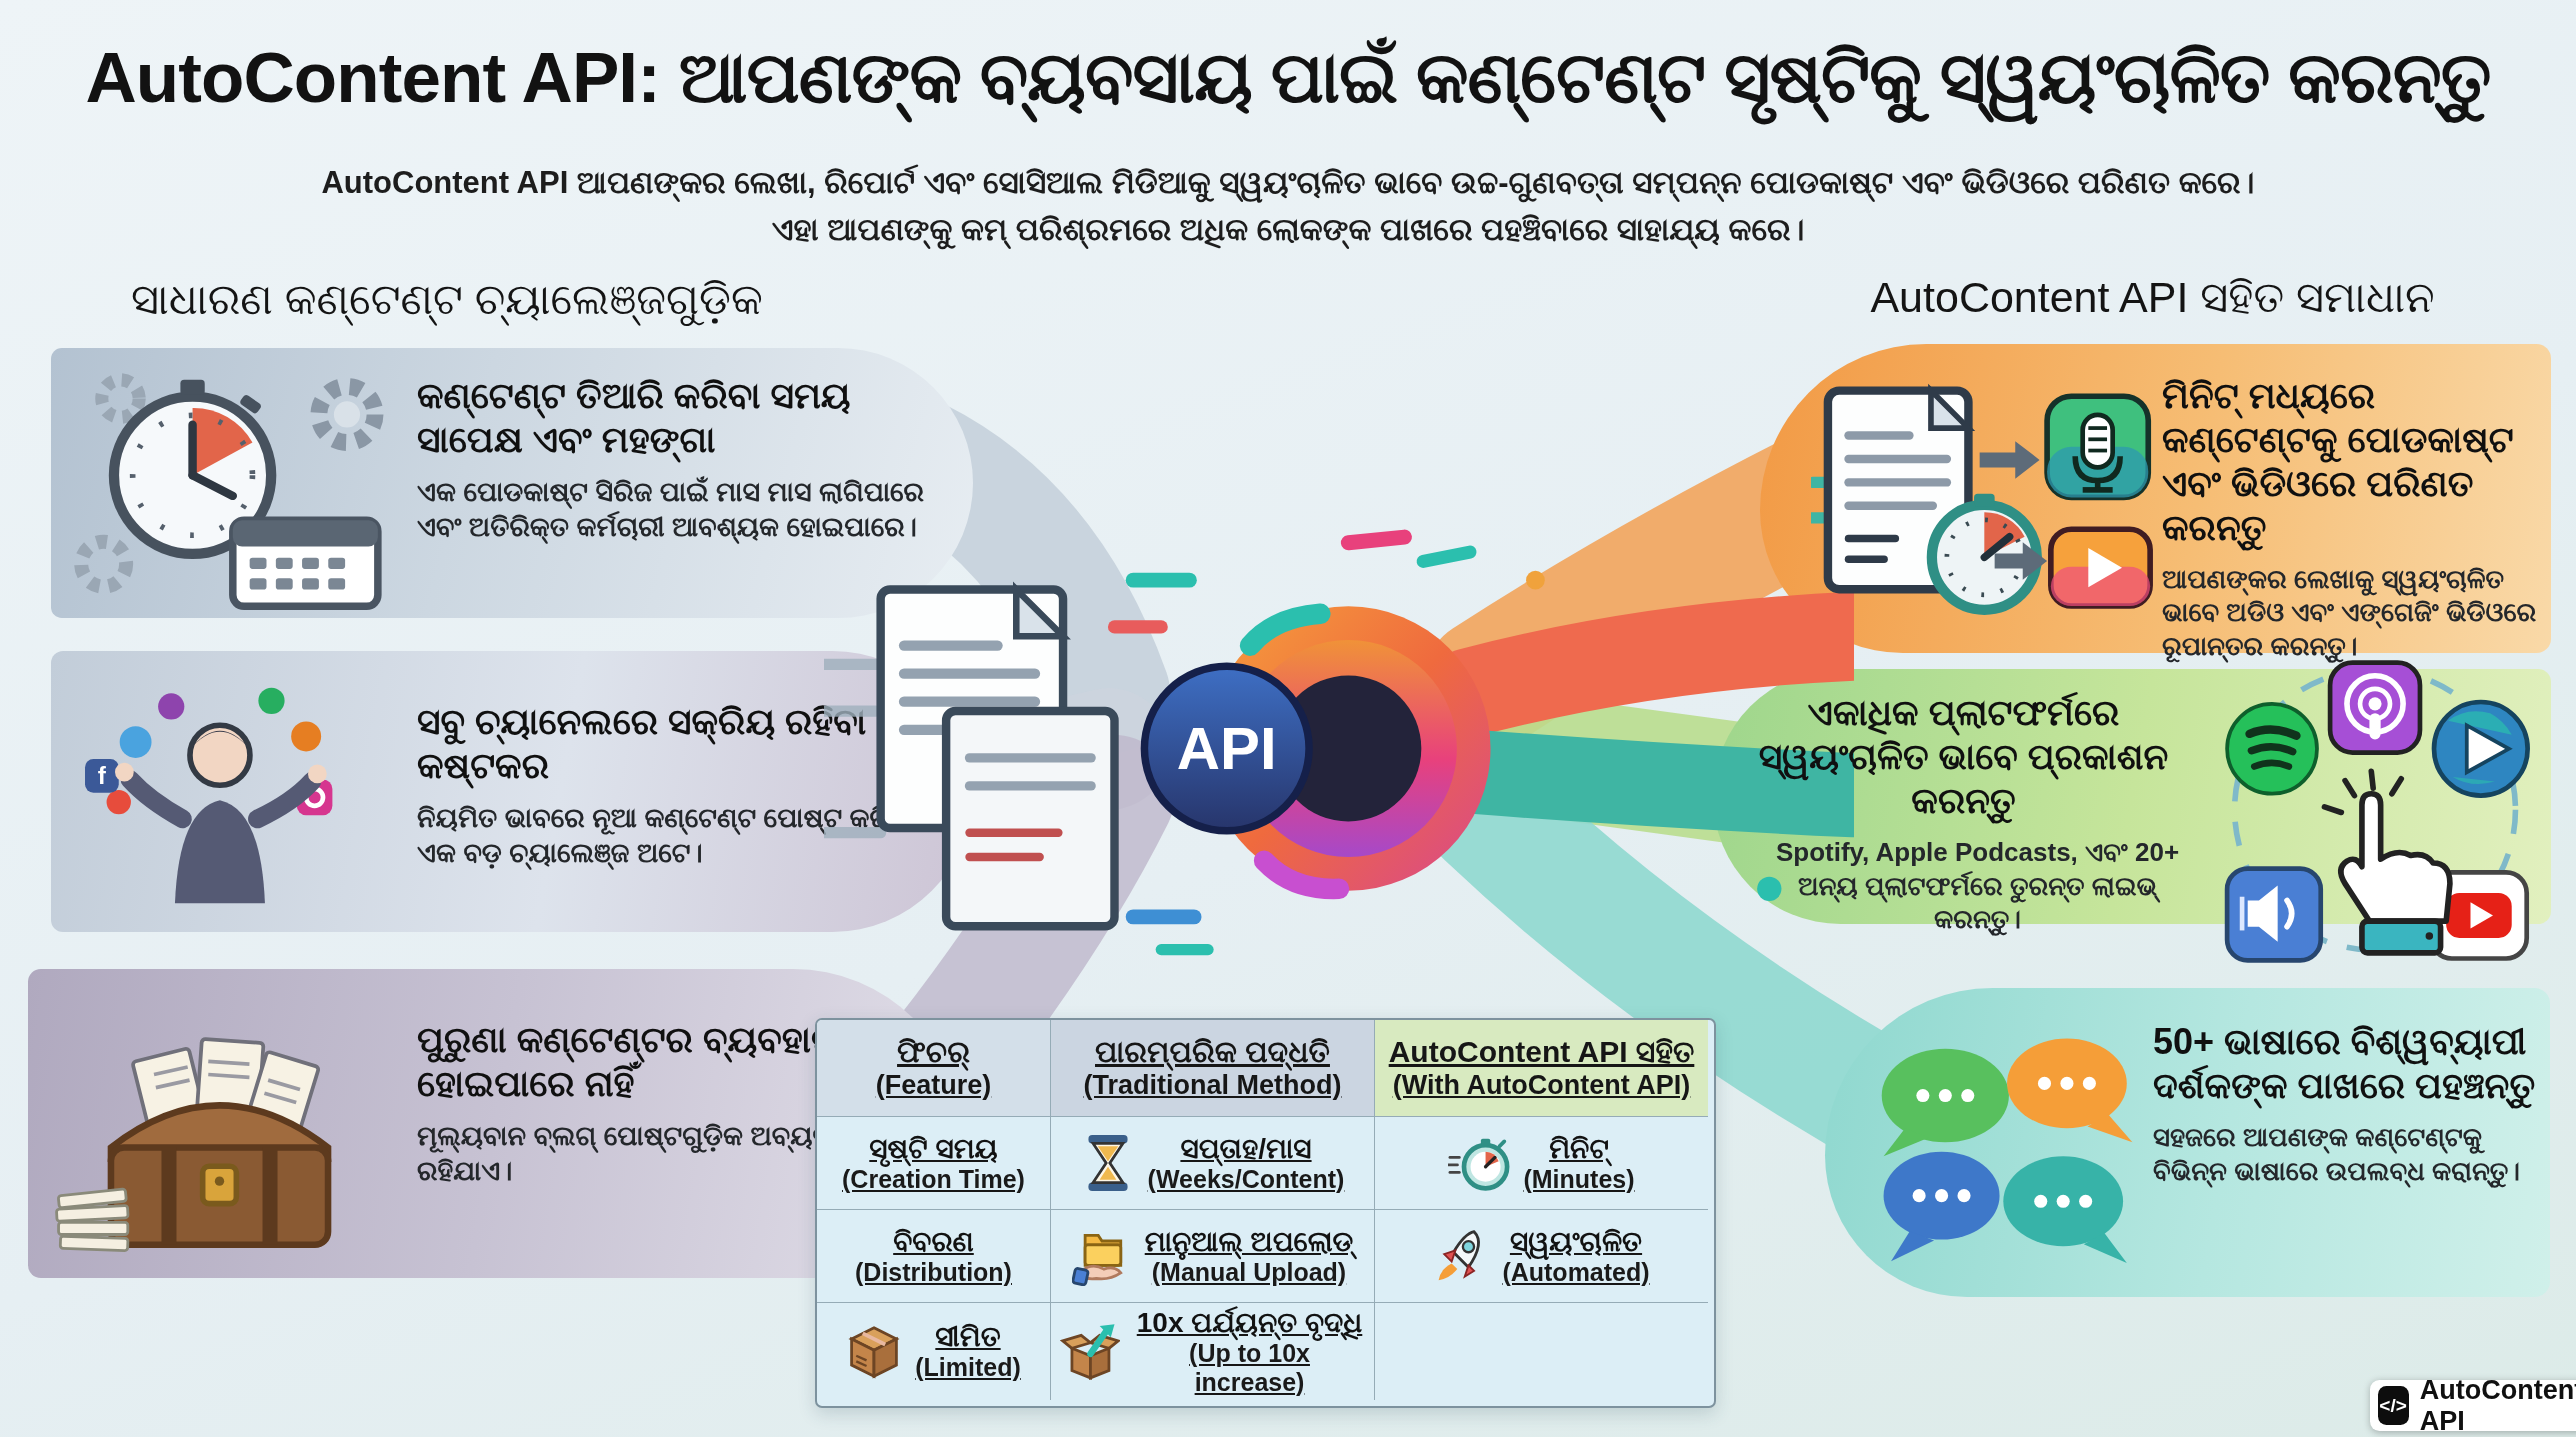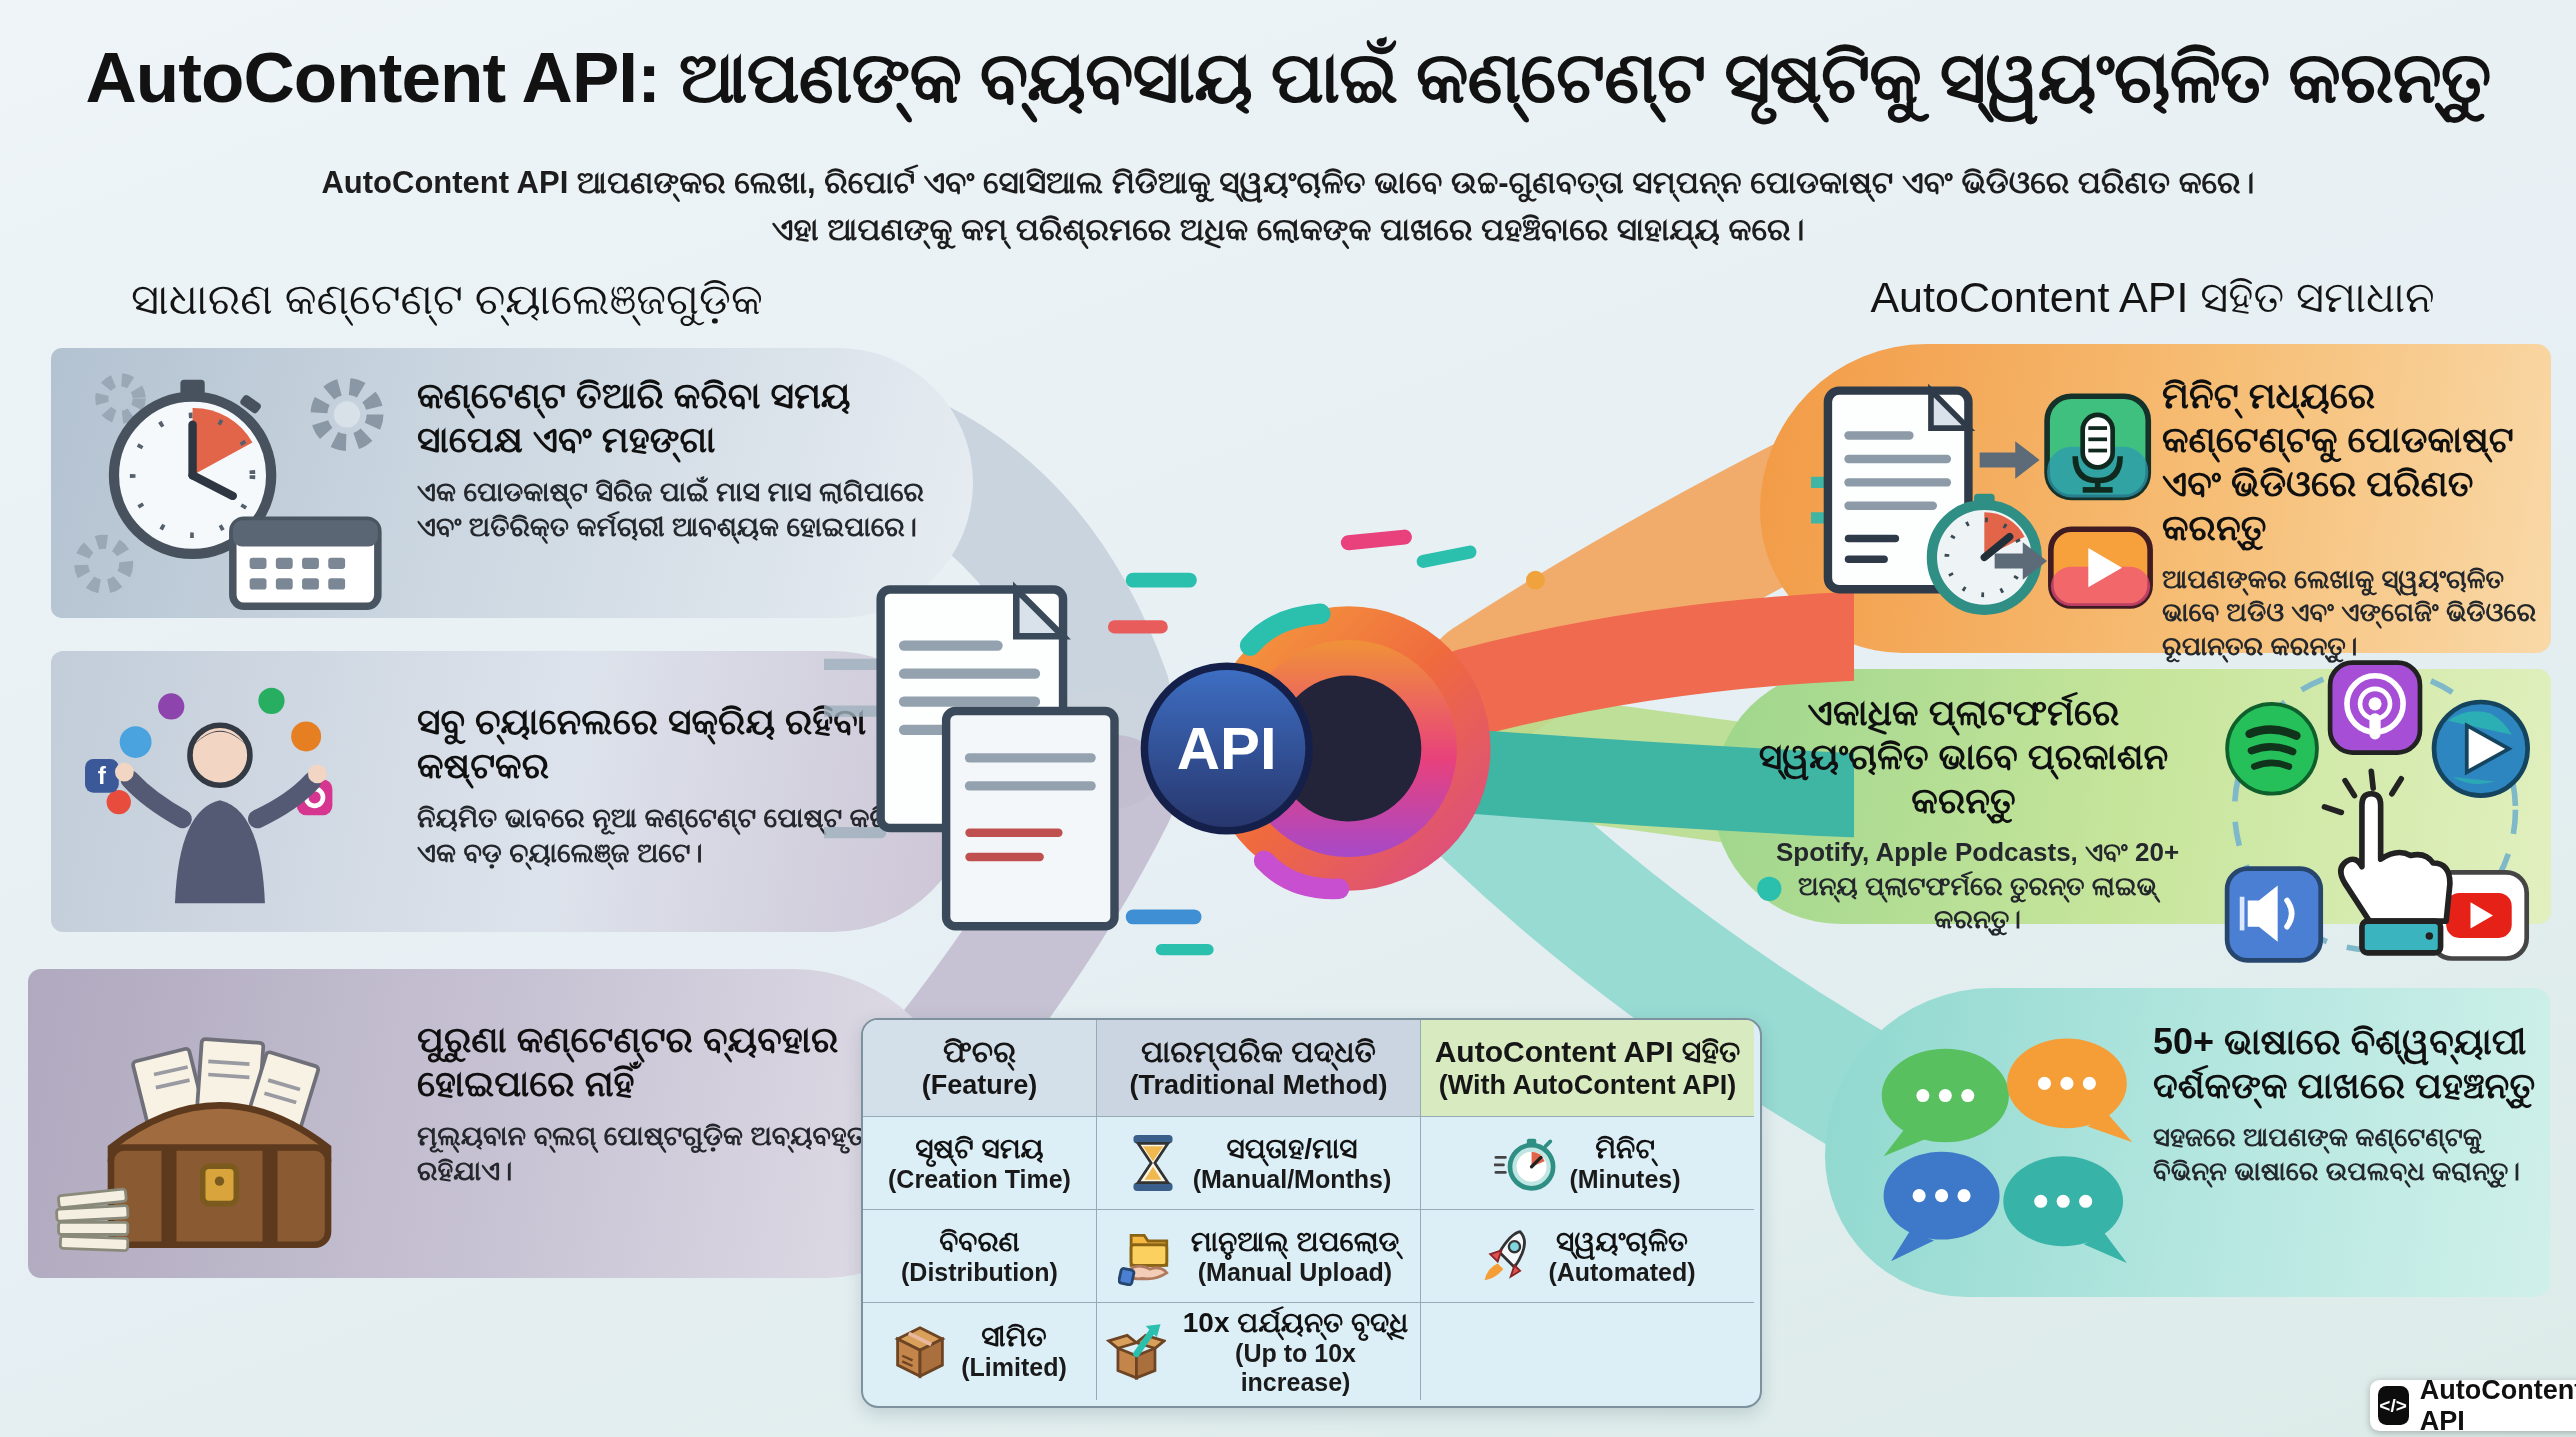--- a/index.html
+++ b/index.html
@@ -25,22 +25,22 @@
            background:linear-gradient(100deg,#f29a45 0%,#f6bd74 55%,#f9d9a8 100%);}
   .blob.r2{left:1713px;top:669px;width:838px;height:255px;border-radius:225px 22.5px 22.5px 225px;
            background:linear-gradient(100deg,#9ed68c 0%,#c6e59b 50%,#e2f0bf 100%);}
   .blob.r3{left:1825px;top:988px;width:725px;height:309px;border-radius:243px 22.5px 22.5px 206px;
            background:linear-gradient(100deg,#8fd8cf 0%,#b5e7e0 55%,#d0f0ea 100%);}
   
   .card-title{font-size:36px;line-height:1.22;font-weight:800;color:#101010;}
   .card-body{font-size:27px;line-height:1.3;font-weight:600;color:#24272b;margin-top:13px;}
   .tblock{position:absolute;}
   
-  .cmp{left:861px;top:1018px;width:897px;height:386px;border:2.8px solid #7d929e;border-radius:17px;
-       background:#dceef6;overflow:hidden;box-shadow:0 5.6px 17px rgba(40,70,90,.18);}
+  .cmp{left:815px;top:1018px;width:897px;height:386px;border:2.8px solid #7d929e;border-radius:7px;
+       background:#dceef6;overflow:hidden;box-shadow:0 5.6px 17px rgba(40,70,90,.18);text-decoration:underline;}
   .cmp-grid{display:grid;grid-template-columns:234px 324px 333px;grid-template-rows:97px 93px 93px 97px;
             width:100%;height:100%;}
   .cell{border-right:1.9px solid #95abb6;border-bottom:1.9px solid #95abb6;display:flex;
         align-items:center;justify-content:center;gap:13px;padding:3.7px 7.5px;box-sizing:border-box;}
   .cell:nth-child(3n){border-right:none;}
   .hdr1{background:#d3dfe9;} .hdr2{background:#cbd5e1;} .hdr3{background:#d8eac0;}
   .cstack{display:flex;flex-direction:column;align-items:center;line-height:1.15;text-align:center;}
   .od{font-size:28px;font-weight:800;color:#121212;}
   .en{font-size:25px;font-weight:700;color:#1a1a1a;}
   .hdr-od{font-size:30px;font-weight:800;} .hdr-en{font-size:27px;font-weight:800;}
@@ -392,21 +392,21 @@
       <div class="cell">
         <svg width="54" height="60" viewBox="0 0 58 64">
           <rect x="8" y="2" width="42" height="9" rx="4" fill="#3a5f8a"></rect>
           <rect x="8" y="53" width="42" height="9" rx="4" fill="#3a5f8a"></rect>
           <path d="M13 11 L45 11 L31 32 L45 53 L13 53 L27 32 Z" fill="#fdf6e6" stroke="#333" stroke-width="3"></path>
           <path d="M18 14 L40 14 L29 30 Z" fill="#f0b94f"></path>
           <path d="M20 50 L38 50 L29 36 Z" fill="#f0b94f"></path>
         </svg>
         <div class="cstack">
             <span class="od">ସପ୍ତାହ/ମାସ</span>
-            <span class="en">(Manual/Months)</span>
+            <span class="en">(Weeks/Content)</span>
           </div>
       </div>
       <div class="cell">
         <svg width="62" height="60" viewBox="0 0 66 64">
           <g stroke="#444" stroke-width="3" stroke-linecap="round">
               <line x1="2" y1="26" x2="12" y2="26"></line>
               <line x1="0" y1="34" x2="10" y2="34"></line>
               <line x1="2" y1="42" x2="12" y2="42"></line>
             </g>
           <circle cx="40" cy="36" r="23" fill="#bfe6e2" stroke="#2f8f85" stroke-width="5"></circle>

